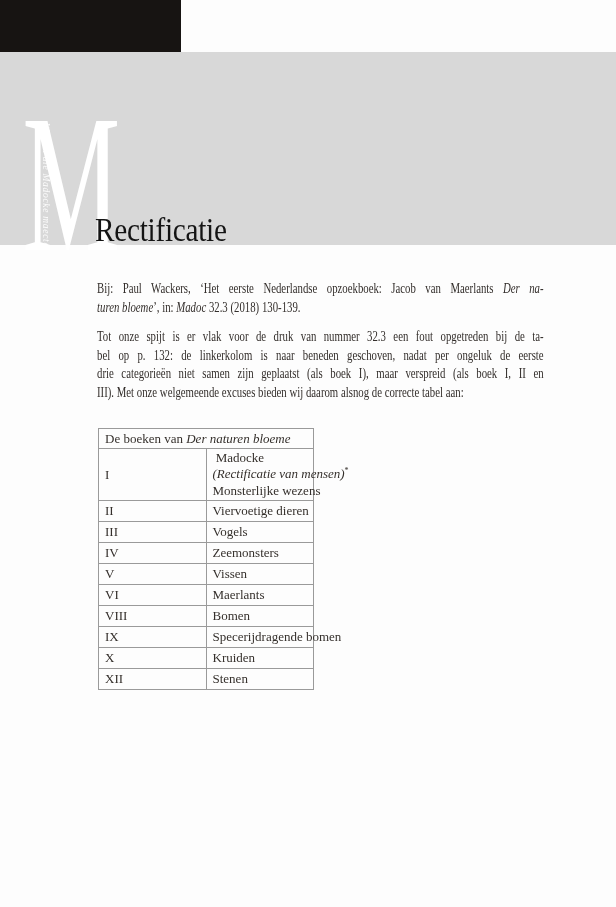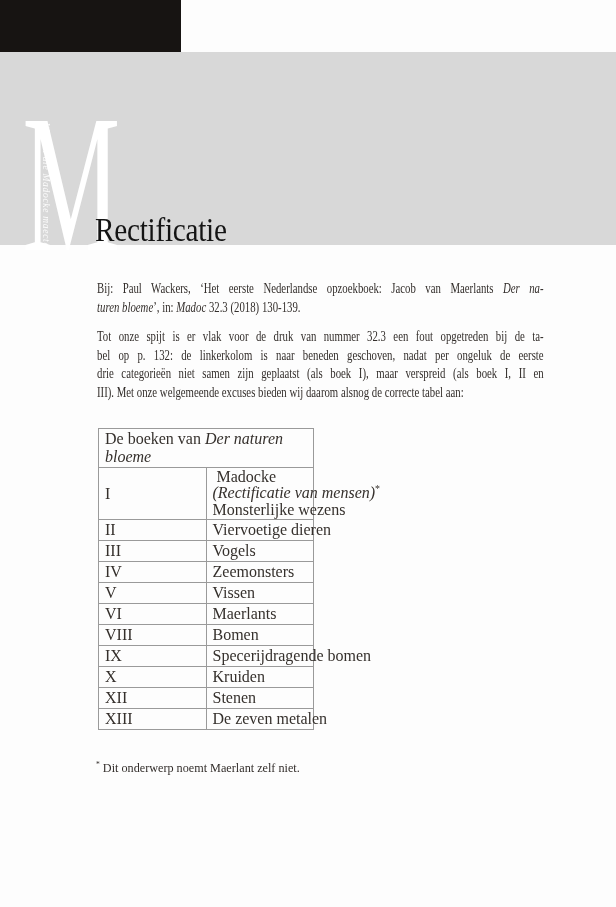--- a/index.html
+++ b/index.html
@@ -29,21 +29,21 @@
     transform:scaleX(0.77);transform-origin:0 0;
     font-size:14px;line-height:18.6px;
   }
   .para{margin:0 0 11px 0;}
   .tline{white-space:normal;}
   .jline{text-align:justify;text-align-last:justify;}
   .it{font-style:italic;}
   sup.sup{font-size:62%;line-height:0;}
   .ctable{
     position:absolute;left:98px;top:428px;width:216px;
-    border-collapse:collapse;font-size:16px;color:#35302c;
+    border-collapse:collapse;font-size:13px;color:#35302c;
     table-layout:fixed;
   }
   .ctable td{border:1px solid #9a9a9a;padding:1px 6px;vertical-align:middle;}
   td.thead{height:17px;}
   td.num{width:26px;}
   tr.simple td{height:18px;}
   .cell-line{white-space:pre;line-height:16.4px;}
   .footnote{position:absolute;left:96px;top:761px;font-size:12.2px;color:#332e2b;}
 </style>
 </head>
@@ -136,24 +136,17 @@
           <td class="content">
             <div class="cell-line"><span>Kruiden</span></div>
           </td>
         </tr>
         <tr class="simple">
           <td class="num">XII</td>
           <td class="content">
             <div class="cell-line"><span>Stenen</span></div>
           </td>
         </tr>
-        <tr class="simple">
-          <td class="num">XIII</td>
-          <td class="content">
-            <div class="cell-line"><span>De zeven metalen</span></div>
-          </td>
-        </tr>
       </tbody>
   </table>
 
-  <div class="footnote"><sup class="sup">*</sup><span> Dit onderwerp noemt Maerlant zelf niet.</span></div>
 
 </div>
 
 </body></html>

